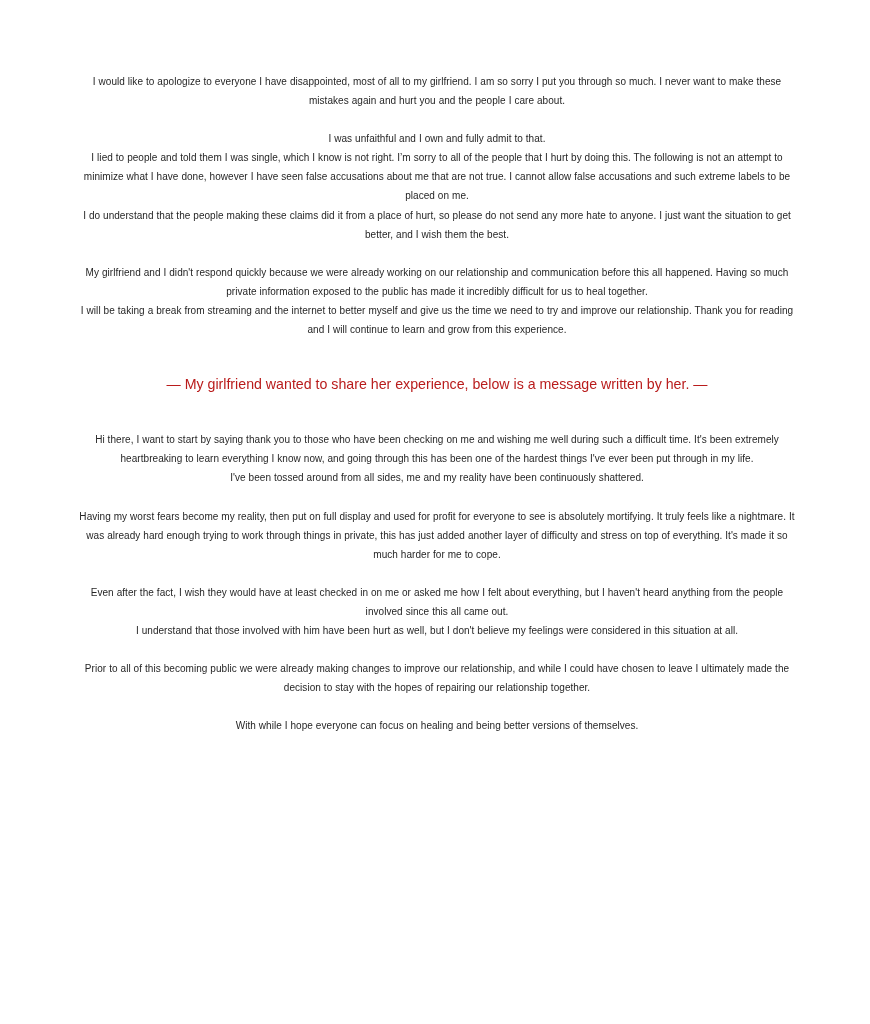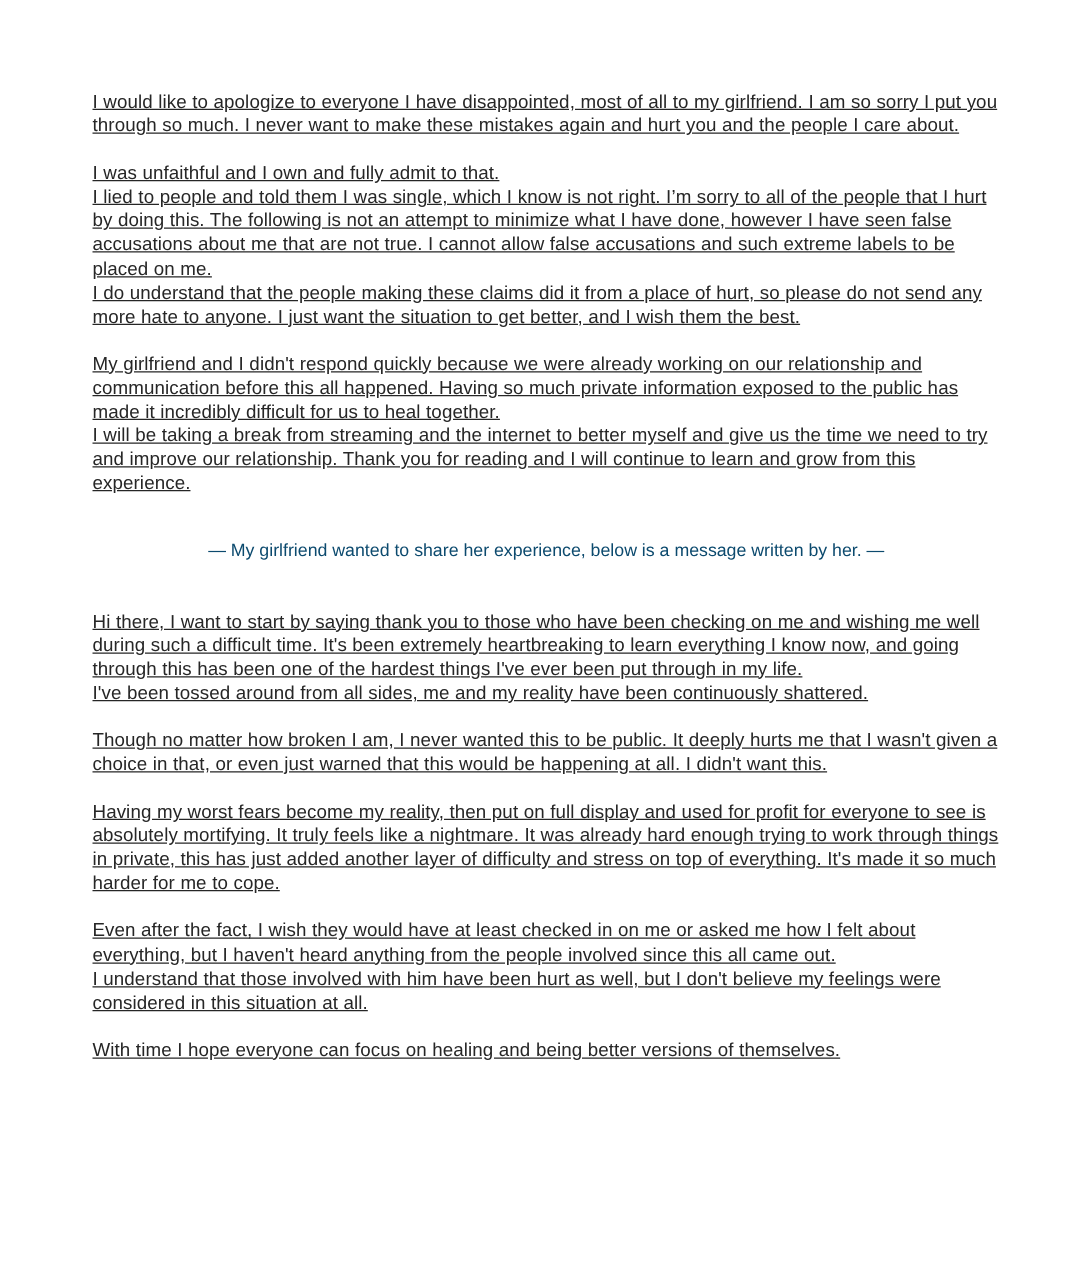--- a/index.html
+++ b/index.html
@@ -24,38 +24,37 @@
   .content {
     position: absolute;
     left: 74px;
     top: 72px;
     width: 726px;
   }
   .statement-section {
     width: 726px;
   }
   .para {
-    font-size: 15px;
+    font-size: 10px;
     line-height: 19.1px;
     color: #262626;
     margin: 0 0 19px 0;
-    text-align: left;
+    text-align: center;
     letter-spacing: 0.005em;
     word-spacing: 0.01em;
-    text-decoration: underline;
   }
   .para:last-child {
     margin-bottom: 0;
   }
   .divider-note {
     width: 726px;
     text-align: center;
     font-size: 14.2px;
     line-height: 19.1px;
-    color: #0c4a6e;
+    color: #b91c1c;
     margin: 0;
     padding: 0;
   }
   .spacer-before-note {
     height: 36px;
   }
   .spacer-after-note {
     height: 36px;
   }
 </style>
@@ -72,20 +71,20 @@
     </section>
 
     <div class="spacer-before-note"></div>
 
     <p class="divider-note">— My girlfriend wanted to share her experience, below is a message written by her. —</p>
 
     <div class="spacer-after-note"></div>
 
     <section class="statement-section">
       <p class="para">Hi there, I want to start by saying thank you to those who have been checking on me and wishing me well during such a difficult time. It's been extremely heartbreaking to learn everything I know now, and going through this has been one of the hardest things I've ever been put through in my life.<br>I've been tossed around from all sides, me and my reality have been continuously shattered.</p>
-      <p class="para">Though no matter how broken I am, I never wanted this to be public. It deeply hurts me that I wasn't given a choice in that, or even just warned that this would be happening at all. I didn't want this.</p>
       <p class="para">Having my worst fears become my reality, then put on full display and used for profit for everyone to see is absolutely mortifying. It truly feels like a nightmare. It was already hard enough trying to work through things in private, this has just added another layer of difficulty and stress on top of everything. It's made it so much harder for me to cope.</p>
       <p class="para">Even after the fact, I wish they would have at least checked in on me or asked me how I felt about everything, but I haven't heard anything from the people involved since this all came out.<br>I understand that those involved with him have been hurt as well, but I don't believe my feelings were considered in this situation at all.</p>
-      <p class="para">With time I hope everyone can focus on healing and being better versions of themselves.</p>
+      <p class="para">Prior to all of this becoming public we were already making changes to improve our relationship, and while I could have chosen to leave I ultimately made the decision to stay with the hopes of repairing our relationship together.</p>
+      <p class="para">With while I hope everyone can focus on healing and being better versions of themselves.</p>
     </section>
 
   </div>
 </div>
 
 </body></html>

